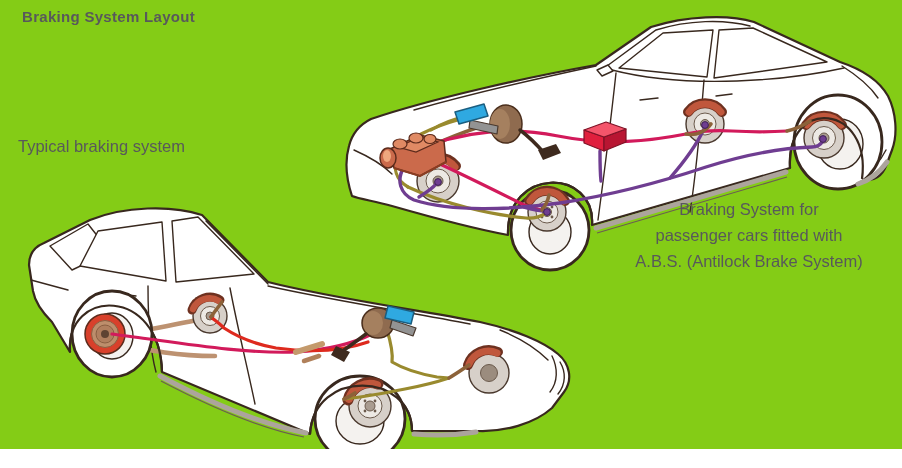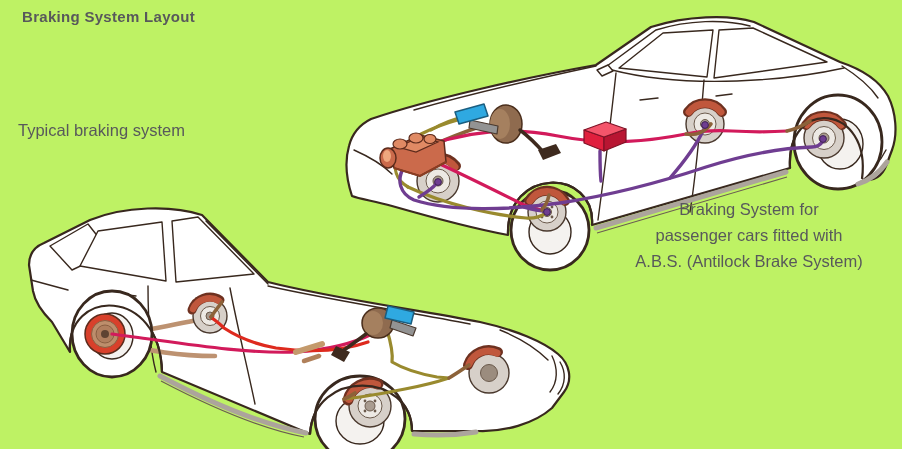--- a/index.html
+++ b/index.html
@@ -1,21 +1,21 @@
 <!DOCTYPE html>
 <html style="--text: #58595B; --outline: #38281E; --line-primary: #D21A5B; --line-secondary: #DE2A1E; --line-front: #998A2E; --line-abs: #6F3D91; --hose: #8C6239; --caliper: #C0573C; --caliper-dark: #6E3120; --abs-unit: #CB6A4B; --ecu: #E01F3D; --booster: #8F6B4F; --reservoir: #2FA9E1; --drum: #BD8E6C; --drum-ring: #D8402B; --disc: #D7D0C9; --shadow: #ACA49C;"><head>
 <meta charset="utf-8">
 <style>
   html,body{margin:0;padding:0;background:#fff;}
-  #stage{position:relative;width:902px;height:449px;background:#bef264;overflow:hidden;
+  #stage{position:relative;width:902px;height:449px;background:#84cc16;overflow:hidden;
          font-family:"Liberation Sans","DejaVu Sans",sans-serif;}
   .title{position:absolute;left:22px;top:8px;font-size:15px;font-weight:bold;
          color:var(--text,#58595B);letter-spacing:.3px;}
   .caption{position:absolute;color:var(--text,#58595B);font-size:16.5px;line-height:26px;}
-  .caption.left{left:18px;top:117px;text-align:left;}
+  .caption.left{left:18px;top:133px;text-align:left;}
   .caption.right{left:588px;top:196px;width:322px;text-align:center;}
   svg{position:absolute;left:0;top:0;}
   .body{fill:#fff;stroke:var(--outline,#38281E);stroke-width:2.2;stroke-linejoin:round;}
   .detail{fill:none;stroke:var(--outline,#38281E);stroke-width:1.4;stroke-linecap:round;}
   .arch{fill:none;stroke:var(--outline,#38281E);stroke-width:2.2;}
   .glass{fill:#fff;stroke:var(--outline,#38281E);stroke-width:1.4;stroke-linejoin:round;}
   .tire{fill:#fff;stroke:var(--outline,#38281E);stroke-width:2.8;}
   .rim{fill:#F4F2EF;stroke:var(--outline,#38281E);stroke-width:1.4;}
   .disc{fill:var(--disc,#D7D0C9);stroke:#4A392E;stroke-width:1.4;}
   .disc-in{fill:#EDE9E4;stroke:#6B5A4C;stroke-width:1;}

